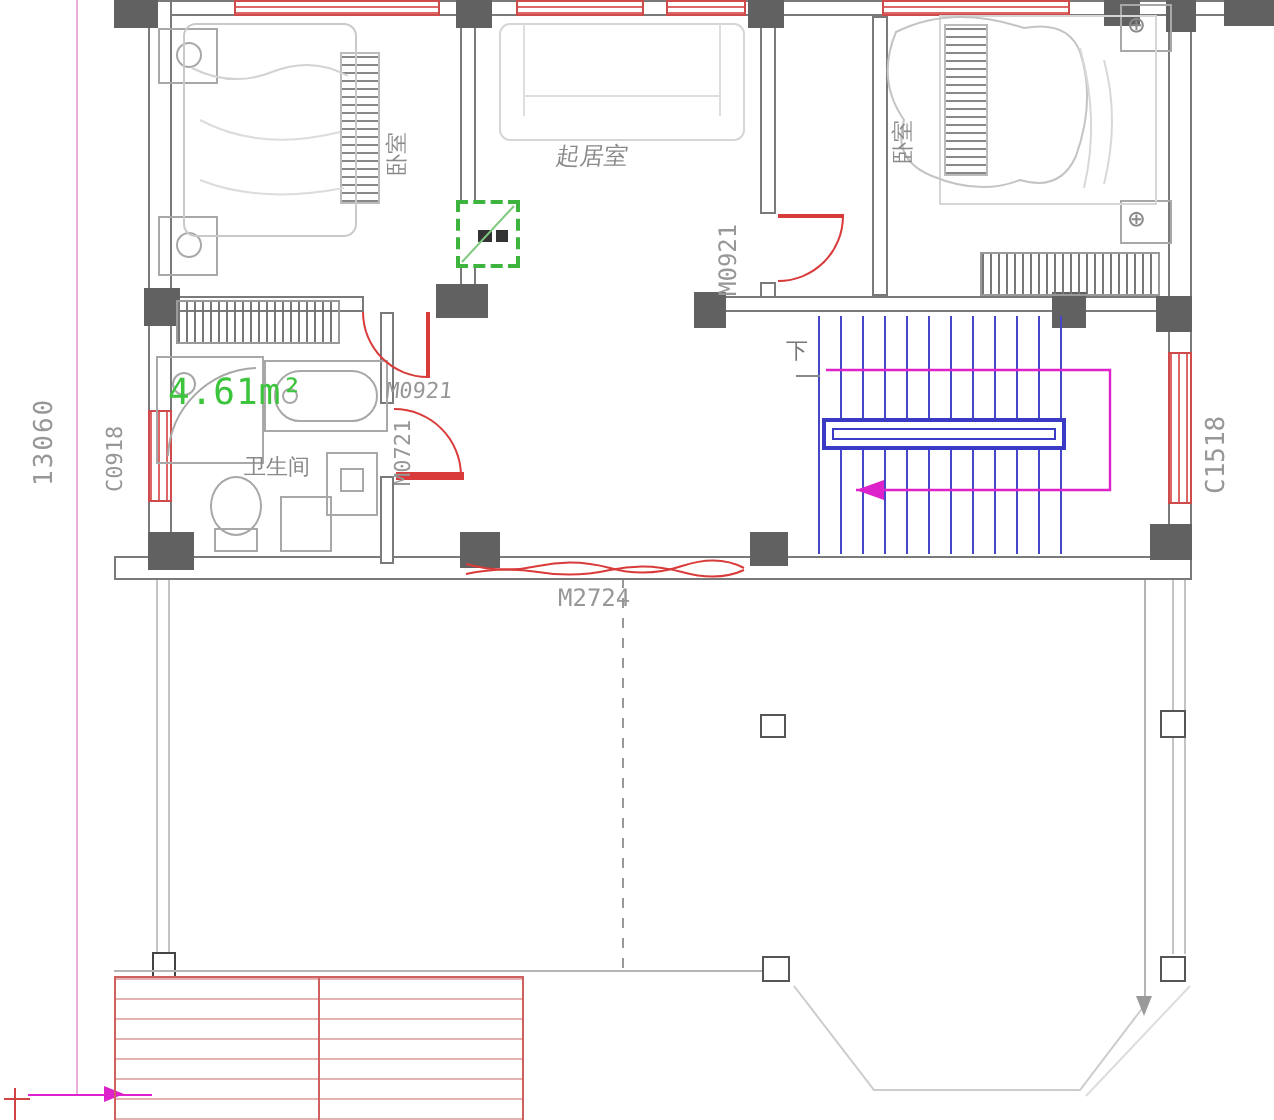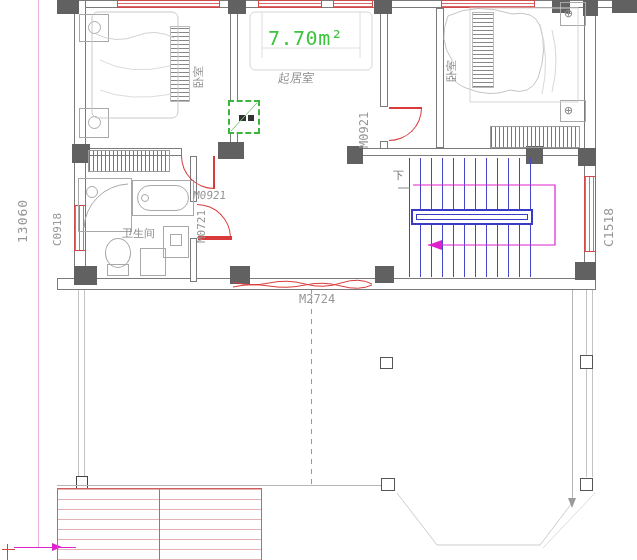--- a/index.html
+++ b/index.html
@@ -185,29 +185,29 @@
     <path d="M398,188 h12" stroke="#888"></path>
 
     <path d="M233,282 q18,5 36,1 t36,1 t36,-1 t31,1" fill="none" stroke="#d93b3b"></path>
     <path d="M233,287 q18,-4 36,-1 t36,-1 t36,1 t31,-1" fill="none" stroke="#d93b3b"></path>
 
     <polyline points="397,493 437,545 540,545 572,503" fill="none" stroke="#cccccc"></polyline>
     <polyline points="543,548 595,493" fill="none" stroke="#dddddd"></polyline>
     <polygon points="568,498 576,498 572,508" fill="#9a9a9a"></polygon>
   </svg>
 
-  <div class="area" style="left:268px;top:26px;font-size:20px">7.70m²</div>
+  <div class="area" style="left:84px;top:186px;font-size:18px">4.61m²</div>
 
   <div class="lbl cjk rot" style="left:193px;top:88px;font-size:11px">卧室</div>
   <div class="lbl cjk" style="left:278px;top:72px;font-size:12px;transform:skewX(-8deg)">起居室</div>
   <div class="lbl cjk rot" style="left:446px;top:82px;font-size:11px">卧室</div>
   <div class="lbl cjk" style="left:122px;top:228px;font-size:11px">卫生间</div>
   <div class="lbl cjk" style="left:393px;top:170px;font-size:11px;color:#777">下</div>
 
   <div class="lbl code rot" style="left:358px;top:148px;font-size:12px">M0921</div>
   <div class="lbl code" style="left:193px;top:190px;font-size:11px;transform:skewX(-6deg)">M0921</div>
   <div class="lbl code rot" style="left:196px;top:243px;font-size:11px">M0721</div>
-  <div class="lbl code" style="left:299px;top:293px;font-size:12px">M2724</div>
+  <div class="lbl code" style="left:279px;top:293px;font-size:12px">M2724</div>
 
   <div class="lbl code rot" style="left:52px;top:246px;font-size:11px">C0918</div>
   <div class="lbl code rot" style="left:602px;top:247px;font-size:13px">C1518</div>
 
 </div>
 
 </body></html>

